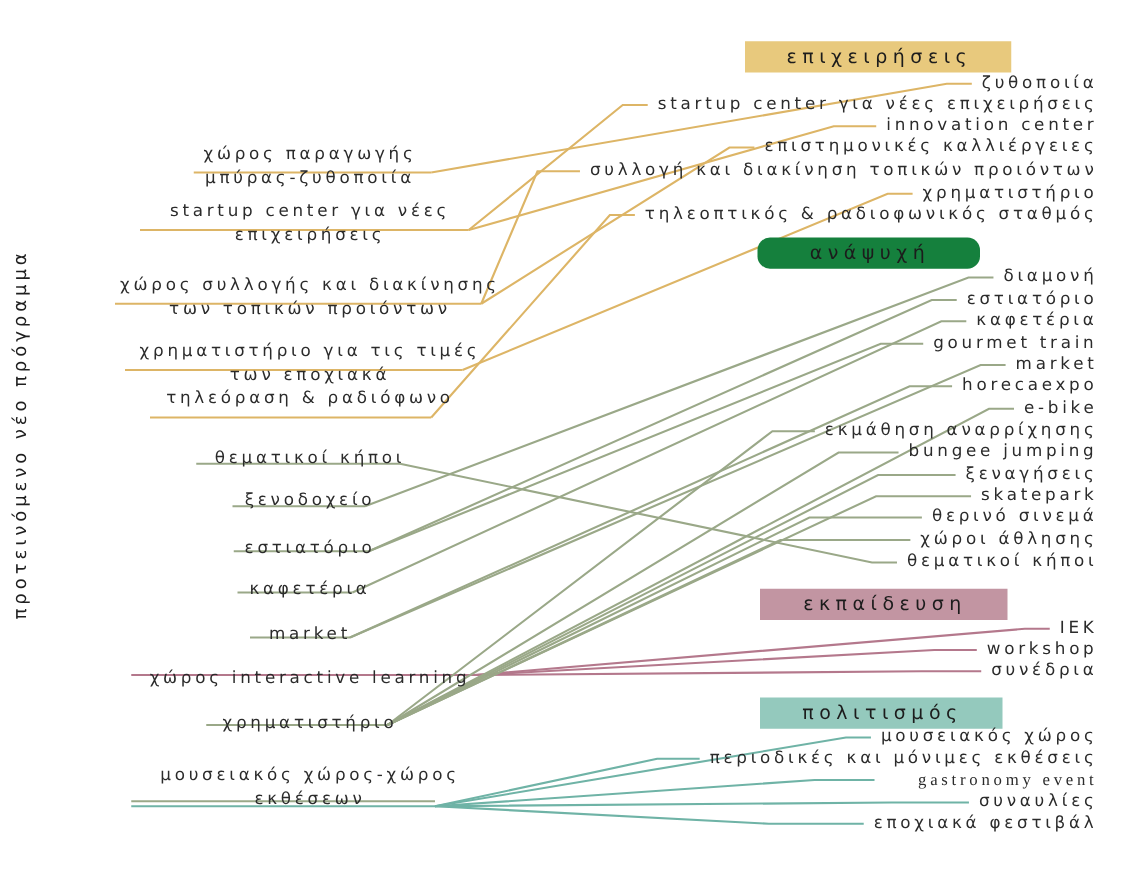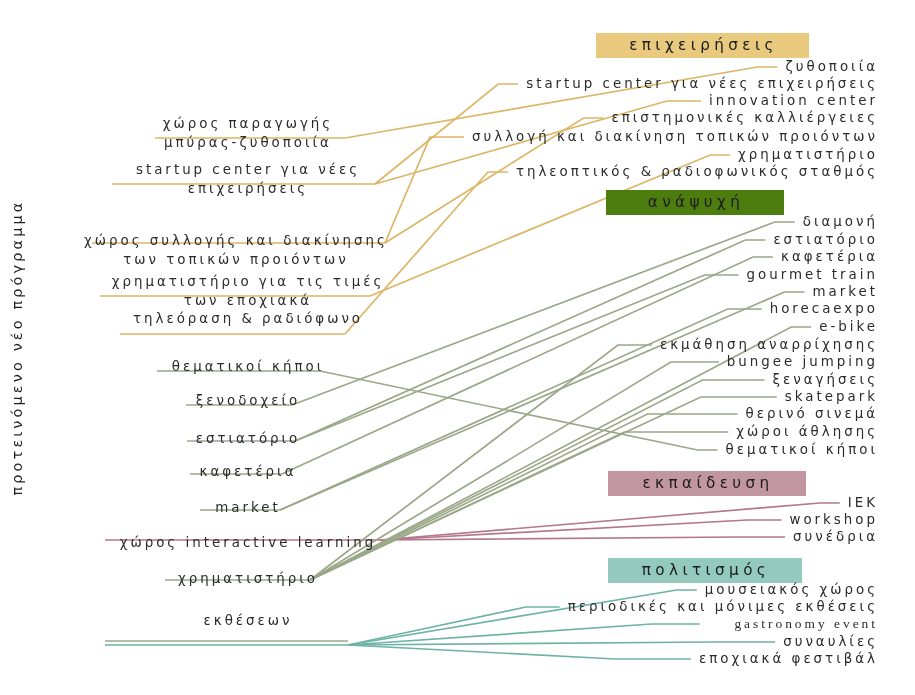--- a/index.html
+++ b/index.html
@@ -18,21 +18,21 @@
   .lbl{position:absolute;color:#2b2b2b;letter-spacing:3.0px;
        font-size:13.4px;line-height:17px;white-space:nowrap;}
   .left-lbl{text-align:center;transform:translateX(-50%);}
   .left-lbl.two{line-height:19px;}
   .right-lbl{text-align:right;}
 
   .badge{position:absolute;letter-spacing:4.4px;font-size:15.2px;
          padding:3px 13px 4px 15px;color:#1c1c1c;white-space:nowrap;
          text-align:center;}
   .b-biz{background:#e8c97d;}
-  .b-rec{background:#4d7c0f;}
+  .b-rec{background:#15803d;border-radius:10px;}
   .b-edu{background:#c295a2;}
   .b-cul{background:#94c9bd;}
 </style>
 </head>
 <body>
 
 <div id="stage">
 
   <div class="vaxis">προτεινόμενο νέο πρόγραμμα</div>
 
@@ -90,21 +90,21 @@
     </div>
   <div id="left-labels">
       <div class="lbl left-lbl two" style="left: 248px; top: 114px;">
         <div>χώρος παραγωγής</div>
         <div>μπύρας-ζυθοποιία</div>
       </div>
       <div class="lbl left-lbl two" style="left: 248px; top: 160px;">
         <div>startup center για νέες</div>
         <div>επιχειρήσεις</div>
       </div>
-      <div class="lbl left-lbl two" style="left: 236px; top: 219px; margin-top: 12px;">
+      <div class="lbl left-lbl two" style="left: 248px; top: 219px;">
         <div>χώρος συλλογής και διακίνησης</div>
         <div>των τοπικών προιόντων</div>
       </div>
       <div class="lbl left-lbl two" style="left: 248px; top: 272px;">
         <div>χρηματιστήριο για τις τιμές</div>
         <div>των εποχιακά</div>
       </div>
       <div class="lbl left-lbl" style="left: 248px; top: 310px;">
         <div>τηλεόραση &amp; ραδιόφωνο</div>
       </div>
@@ -123,20 +123,21 @@
       <div class="lbl left-lbl" style="left: 248px; top: 499px;">
         <div>market</div>
       </div>
       <div class="lbl left-lbl" style="left: 248px; top: 534px;">
         <div>χώρος interactive learning</div>
       </div>
       <div class="lbl left-lbl" style="left: 248px; top: 570px;">
         <div>χρηματιστήριο</div>
       </div>
       <div class="lbl left-lbl two" style="left: 248px; top: 611px;">
+        <div>μουσειακός χώρος-χώρος</div>
         <div>εκθέσεων</div>
       </div>
     </div>
   <div id="right-labels">
       <div class="lbl right-lbl" style="left: 0px; width: 878px; top: 58px;">ζυθοποιία</div>
       <div class="lbl right-lbl" style="left: 0px; width: 878px; top: 75px;">startup center για νέες επιχειρήσεις</div>
       <div class="lbl right-lbl" style="left: 0px; width: 878px; top: 92px;">innovation center</div>
       <div class="lbl right-lbl" style="left: 0px; width: 878px; top: 109px;">επιστημονικές καλλιέργειες</div>
       <div class="lbl right-lbl" style="left: 0px; width: 878px; top: 128px;">συλλογή και διακίνηση τοπικών προιόντων</div>
       <div class="lbl right-lbl" style="left: 0px; width: 878px; top: 146px;">χρηματιστήριο</div>

